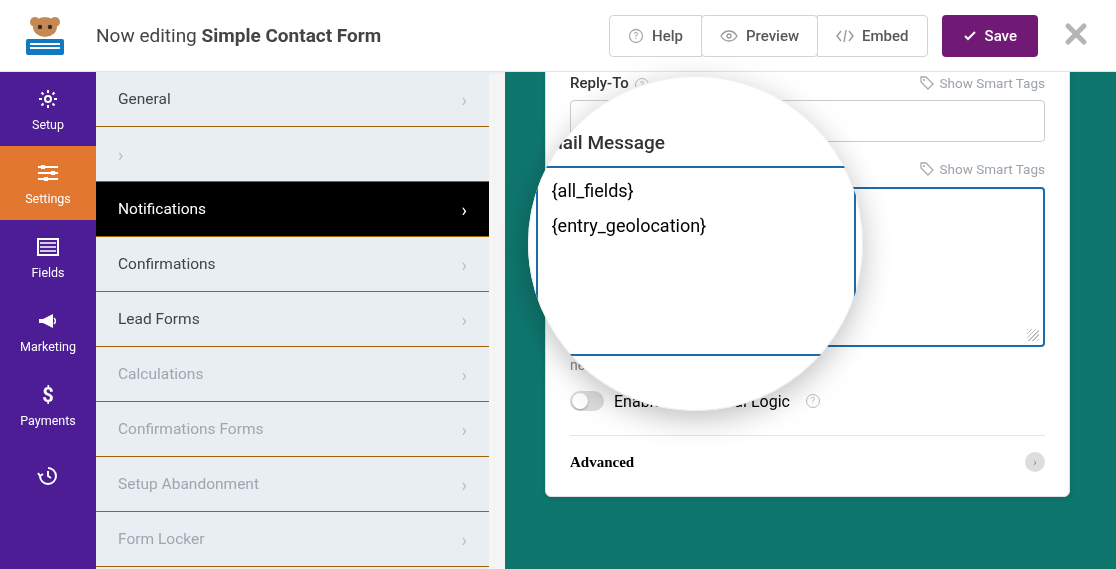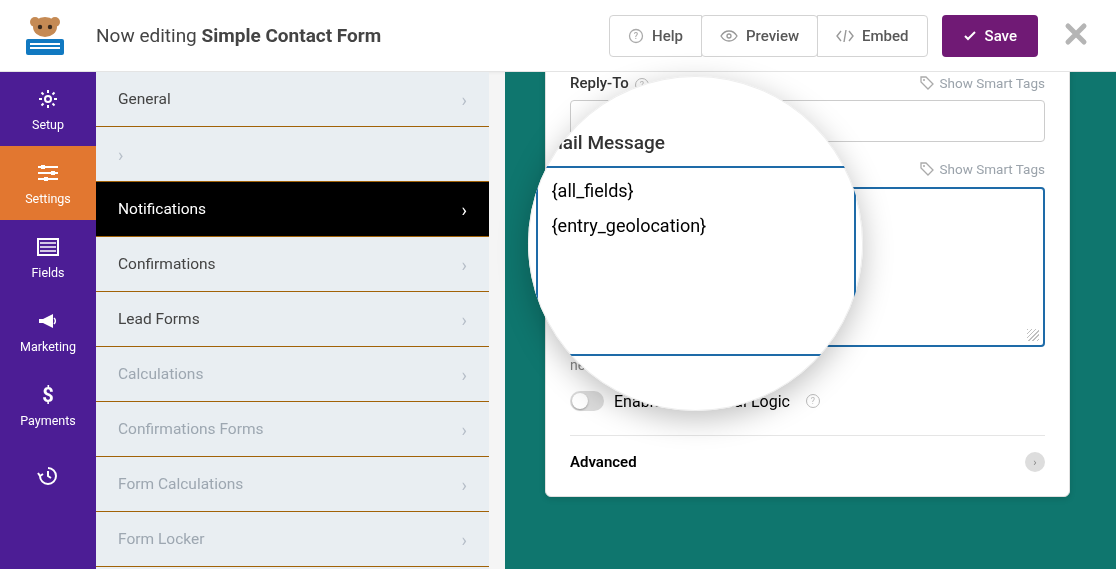--- a/index.html
+++ b/index.html
@@ -40,21 +40,21 @@
 .textarea{width:100%;min-height:160px;border:2px solid #1e6ba8;border-radius:4px;padding:12px 14px;font-size:17px;font-family:Consolas,Monaco,monospace;resize:none;position:relative;}
 .txtline{margin-bottom:14px;}
 .resize-grip{position:absolute;right:4px;bottom:4px;width:12px;height:12px;background:repeating-linear-gradient(135deg,#c0c0c0 0,#c0c0c0 1px,transparent 1px,transparent 3px);}
 .help-text{color:#888;font-size:14px;margin-top:10px;}
 .help-text code{font-family:Consolas,Monaco,monospace;}
 .toggle-row{display:flex;align-items:center;margin-top:18px;gap:10px;}
 .toggle{width:34px;height:20px;border-radius:20px;background:#dcdcdc;position:relative;}
 .toggle::after{content:"";position:absolute;width:16px;height:16px;background:#fff;border-radius:50%;top:2px;left:2px;box-shadow:0 1px 2px rgba(0,0,0,0.3);}
 .divider{height:1px;background:#e5e5e5;margin:24px 0 16px;}
 .adv-row{display:flex;align-items:center;justify-content:space-between;}
-.adv-lbl{font-weight:600;font-size:15px;}
+.adv-lbl{font-weight:600;font-size:15px;font-family:Liberation Serif, serif;}
 .adv-chev{width:20px;height:20px;border-radius:50%;background:#ddd;display:flex;align-items:center;justify-content:center;color:#888;font-size:11px;}
 .lens{position:absolute;width:335px;height:335px;border-radius:50%;background:#fff;box-shadow:0 8px 30px rgba(0,0,0,0.25), inset 0 0 0 1px #eee;left:528px;top:76px;overflow:hidden;display:flex;align-items:center;justify-content:center;pointer-events:none;}
 .lens-inner{position:absolute;width:360px;padding:18px 20px;}
 .lens .fldlabel{font-size:19px;margin-bottom:12px;}
 .lens .textarea{min-height:190px;font-size:18px;}
 svg{display:block;}
 </style>
 </head>
 <body>
 
@@ -201,21 +201,21 @@
         </div>
       <div class="sn-item dim">
           <span>Calculations</span>
           <span class="sn-chev">›</span>
         </div>
       <div class="sn-item dim">
           <span>Confirmations Forms</span>
           <span class="sn-chev">›</span>
         </div>
       <div class="sn-item dim">
-          <span>Form Calculations</span>
+          <span>Setup Abandonment</span>
           <span class="sn-chev">›</span>
         </div>
       <div class="sn-item dim">
           <span>Form Locker</span>
           <span class="sn-chev">›</span>
         </div>
     </div>
 
     <div class="main">
       <div class="panel">

